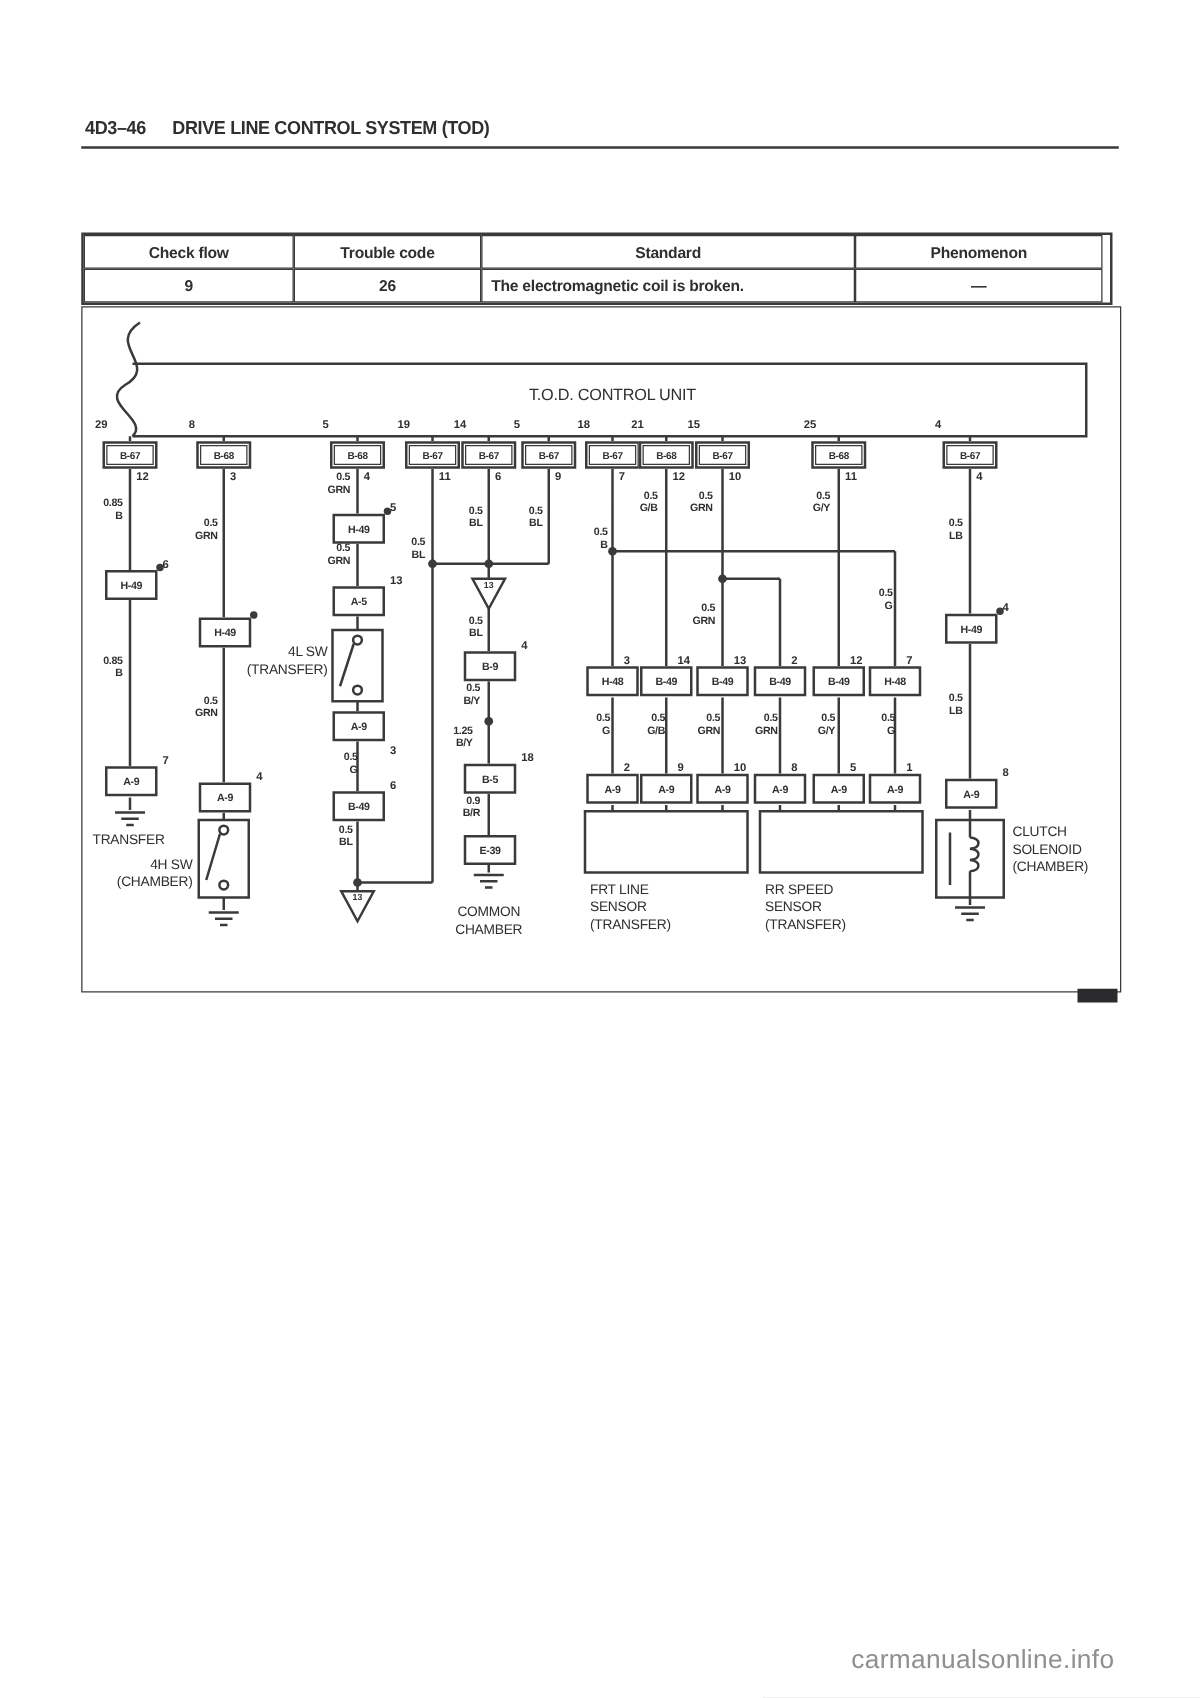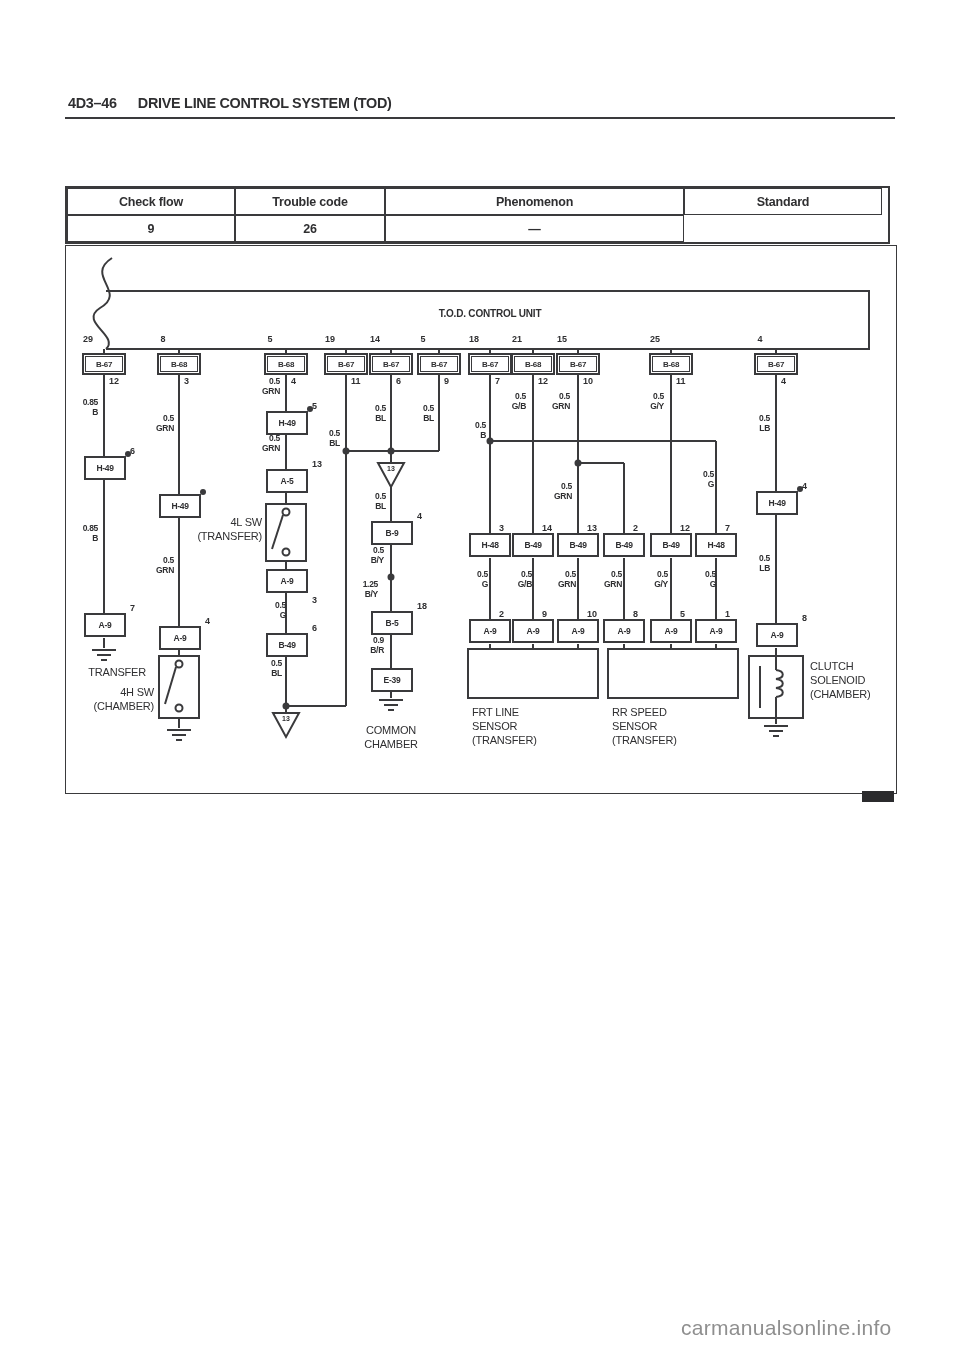--- a/index.html
+++ b/index.html
@@ -14,30 +14,30 @@
   .tbl{position:absolute;top:158px;left:65px;width:821px;border:2px solid #3a3a3c;
        display:grid;grid-template-columns:168px 150px 299px 198px;grid-auto-rows:27px;margin-top:28px;}
   .tbl .cell{border:1px solid #3a3a3c;display:flex;align-items:center;justify-content:center;
        font-size:12.5px;font-weight:bold;letter-spacing:-0.2px;}
   .tbl .cell.left{justify-content:flex-start;padding-left:7px;}
   
   .frame{position:absolute;top:245px;left:65px;width:830px;height:547px;
          border:1.5px solid #3a3a3c;}
   .frame svg{position:absolute;left:0;top:0;}
   .dtitle{position:absolute;left:334px;top:62px;width:180px;text-align:center;
-          font-size:10px;font-weight:bold;letter-spacing:-0.2px;}
+          font-size:13px;font-weight:normal;letter-spacing:-0.2px;}
   .conn{position:absolute;width:44px;height:22px;border:2px solid #3a3a3c;box-sizing:border-box;
         display:flex;align-items:center;justify-content:center;background:#fff;}
   .conn::after{content:"";position:absolute;inset:1px;border:1px solid #3a3a3c;}
   .conn span{font-size:8px;font-weight:bold;letter-spacing:-0.3px;position:relative;z-index:1;}
   .sbox{position:absolute;width:42px;height:24px;border:2px solid #3a3a3c;box-sizing:border-box;
         display:flex;align-items:center;justify-content:center;background:#fff;
         font-size:8.5px;font-weight:bold;letter-spacing:-0.3px;}
   .pn{position:absolute;font-size:9px;font-weight:bold;width:24px;}
-  .pn.r{text-align:center;}
+  .pn.r{text-align:left;}
   .wl{position:absolute;width:34px;text-align:right;font-size:8.5px;font-weight:bold;
       line-height:1.15;white-space:pre-line;letter-spacing:-0.3px;}
   .lbl{position:absolute;font-size:11px;font-weight:normal;line-height:1.25;
        white-space:pre-line;letter-spacing:-0.2px;}
   .lbl.ra{text-align:right;}
   .arrowid{position:absolute;width:14px;text-align:center;font-size:7px;font-weight:bold;}
   .figbadge{position:absolute;left:796px;top:545px;width:32px;height:11px;background:#2b2b2d;}
   .watermark{position:absolute;left:681px;top:1316px;font-size:21px;color:#8f8f8f;
              letter-spacing:0.3px;}
 </style>
@@ -47,24 +47,25 @@
 <div class="page">
 
   <div class="hdr">
     <span class="num">4D3–46</span><span>DRIVE LINE CONTROL SYSTEM (TOD)</span>
   </div>
   <div class="hrule"></div>
 
   <div class="tbl">
     <div class="cell">Check flow</div>
     <div class="cell">Trouble code</div>
+    <div class="cell">Standard</div>
     <div class="cell">Phenomenon</div>
-    <div class="cell">Standard</div>
     <div class="cell">9</div>
     <div class="cell">26</div>
+    <div class="cell left">The electromagnetic coil is broken.</div>
     <div class="cell">—</div>
   </div>
 
   <div class="frame">
 
     <svg width="830" height="547" viewBox="0 0 830 547">
       <g stroke="#3a3a3c" stroke-width="2" fill="none">
 
         <g>
           <path d="M40,45 H803 V103 H40"></path>
@@ -308,21 +309,21 @@
     <div class="wl" style="left:616px;top:324px">0.5
 G</div>
     <div class="wl" style="left:670px;top:168px">0.5
 LB</div>
     <div class="wl" style="left:670px;top:308px">0.5
 LB</div>
 
     <div class="arrowid" style="left:318px;top:219px">13</div>
     <div class="arrowid" style="left:213px;top:469px">13</div>
 
-    <div class="lbl" style="left:8px;top:420px;width:72px;text-align:right">TRANSFER</div>
+    <div class="lbl" style="left:8px;top:420px;width:72px;text-align:left">TRANSFER</div>
     <div class="lbl ra" style="left:0px;top:440px;width:88px">4H SW
 (CHAMBER)</div>
     <div class="lbl ra" style="left:106px;top:270px;width:90px">4L SW
 (TRANSFER)</div>
     <div class="lbl" style="left:280px;top:478px;width:90px;text-align:center">COMMON
 CHAMBER</div>
     <div class="lbl" style="left:406px;top:460px;width:120px">FRT LINE
 SENSOR
 (TRANSFER)</div>
     <div class="lbl" style="left:546px;top:460px;width:120px">RR SPEED

